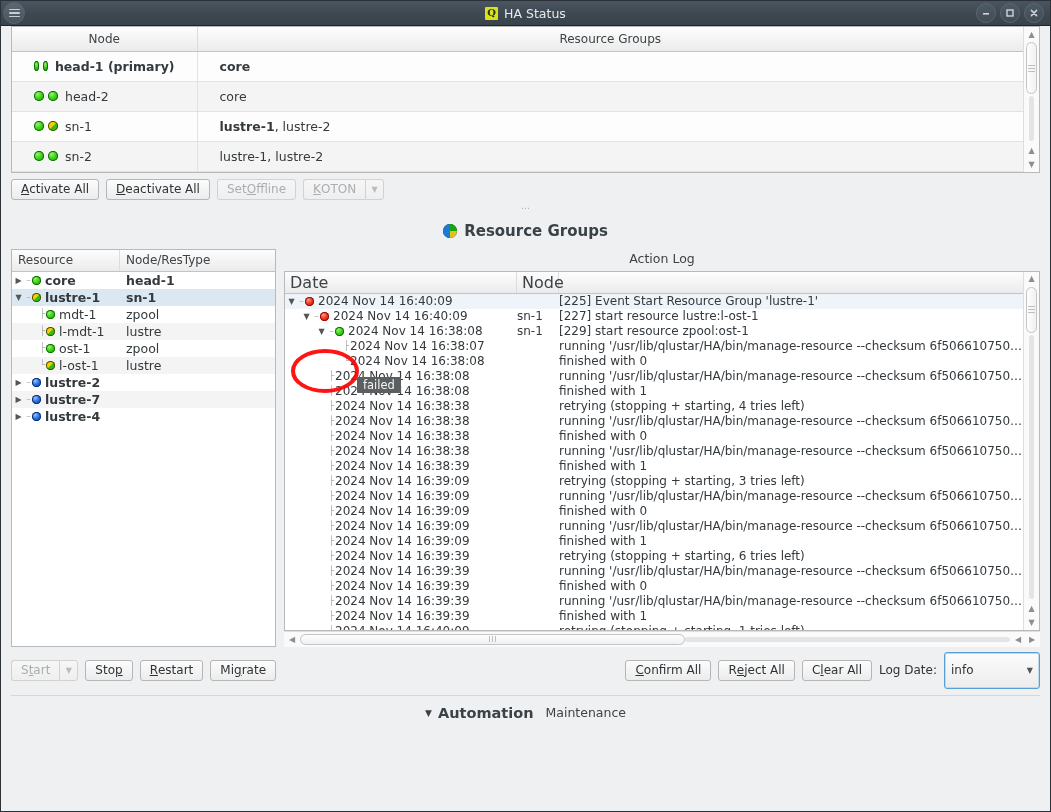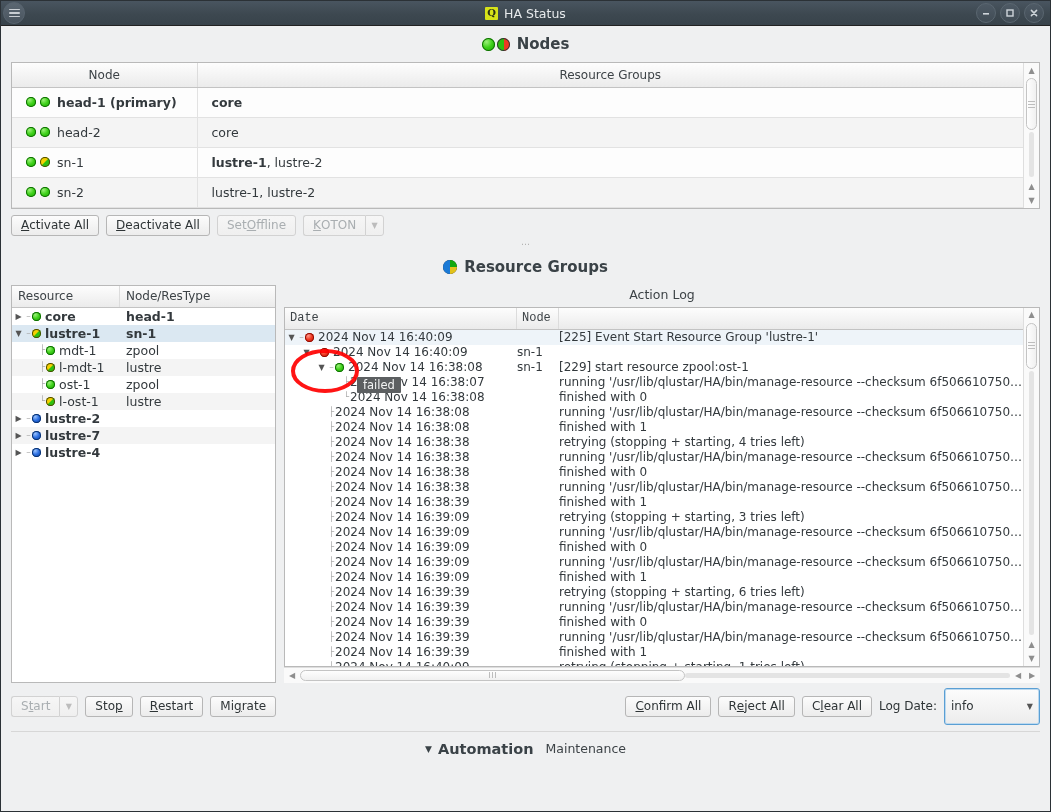--- a/index.html
+++ b/index.html
@@ -84,21 +84,21 @@
   table.grid { width:100%; border-collapse:collapse; table-layout:fixed; }
   table.grid th {
     font-weight:normal; font-size:12px; color:#3d4347;
     background:linear-gradient(to bottom,#fdfdfd,#ebebeb);
     border-bottom:1px solid #c3c3c3;
     border-right:1px solid #dcdcdc;
     height:24px; padding:0 6px; text-align:center;
   }
   table.grid th:last-child { border-right:none; }
   table.grid td {
-    height:30px; padding:0 14px; border-bottom:1px solid #e2e2e2;
+    height:30px; padding:0 22px; border-bottom:1px solid #e2e2e2;
     border-right:1px solid #e2e2e2; font-size:12.5px; color:#33393d;
     white-space:nowrap; overflow:hidden;
   }
   table.grid td:last-child { border-right:none; }
   table.grid tr:nth-child(even) td { background:#f4f4f4; }
   table.grid tr:nth-child(odd)  td { background:#fdfdfd; }
   .node-cell { display:flex;align-items:center;gap:4px; }
   .node-cell .dot { width:10px;height:10px; }
   .bold { font-weight:bold; }
 
@@ -154,21 +154,21 @@
   .trow .type { padding-left:6px; }
   .trow .dot { width:9px;height:9px;margin-right:4px;flex:0 0 9px; }
   .exp { width:13px;text-align:center;font-size:8px;color:#555;flex:0 0 13px; }
   .lead { width:7px;flex:0 0 7px;color:#aaa;font-size:9px;text-align:center;line-height:1; }
   .ind { flex:0 0 auto; }
 
   
   .logbox { flex:1 1 auto;display:flex;border:1px solid #b9b9b9;background:#fff;overflow:hidden;min-height:0; }
   .logscroll { flex:1 1 auto;overflow:hidden;display:flex;flex-direction:column;min-width:0; }
   .log-head { display:flex;height:22px;align-items:center;flex:0 0 22px;
-    background:linear-gradient(to bottom,#fdfdfd,#ebebeb);border-bottom:1px solid #c3c3c3;font-size:12px;color:#3d4347;font-family:Liberation Mono, monospace; }
+    background:linear-gradient(to bottom,#fdfdfd,#ebebeb);border-bottom:1px solid #c3c3c3;font-size:16px;color:#3d4347; }
   .log-head .h-date { width:232px;padding-left:5px;border-right:1px solid #dcdcdc;height:100%;display:flex;align-items:center; }
   .log-head .h-node { width:42px;padding-left:5px;border-right:1px solid #dcdcdc;height:100%;display:flex;align-items:center; }
   .log-head .h-act  { flex:1;padding-left:5px;height:100%;display:flex;align-items:center; }
   .log-body { flex:1 1 auto;overflow:hidden; }
   .lrow { display:flex;align-items:center;height:15px;font-size:12px;color:#33393d;white-space:nowrap; }
   .lrow.sel { background:#eef4f9; }
   .lrow .d { width:232px;display:flex;align-items:center;overflow:hidden; }
   .lrow .n { width:42px;overflow:hidden;text-overflow:clip; }
   .lrow .a { flex:1;overflow:hidden;text-overflow:clip;padding-right:2px; }
   .lrow .dot { width:9px;height:9px;margin-right:4px;flex:0 0 9px; }
@@ -244,27 +244,20 @@
           </svg>
       </div>
       <div class="tb-btn">
         <svg width="10" height="10" viewBox="0 0 10 10">
             <path d="M2.4 2.4 L7.6 7.6 M7.6 2.4 L2.4 7.6" stroke="#cfd5da" stroke-width="1.5" stroke-linecap="round"></path>
           </svg>
       </div>
     </div>
   </div>
 
-  <div class="section-head">
-    <span style="display:inline-flex;gap:2px;align-items:center;">
-      <span class="dot g" style="width:13px;height:13px;"></span>
-      <span class="dot gr-split" style="width:13px;height:13px;"></span>
-    </span>
-    <span>Nodes</span>
-  </div>
 
   <div class="sec-body">
     <div class="tablewrap">
       <div class="scroller">
         <table class="grid">
           <thead>
             <tr>
               <th style="width:185px">Node</th>
               <th>Resource Groups</th>
             </tr>
@@ -468,20 +461,21 @@
               </div>
               <div class="lrow">
                 <span class="d">
                   <span style="width: 15px; flex: 0 0 auto;"></span>
                   <span class="exp">▼</span>
                   <span class="lead">–</span>
                   <span class="dot r"></span>
                   <span>2024 Nov 14 16:40:09</span>
                 </span>
                 <span class="n">sn-1</span>
+                <span class="a">[227] start resource lustre:l-ost-1</span>
               </div>
               <div class="lrow">
                 <span class="d">
                   <span style="width: 30px; flex: 0 0 auto;"></span>
                   <span class="exp">▼</span>
                   <span class="lead">–</span>
                   <span class="dot g"></span>
                   <span>2024 Nov 14 16:38:08</span>
                 </span>
                 <span class="n">sn-1</span>

